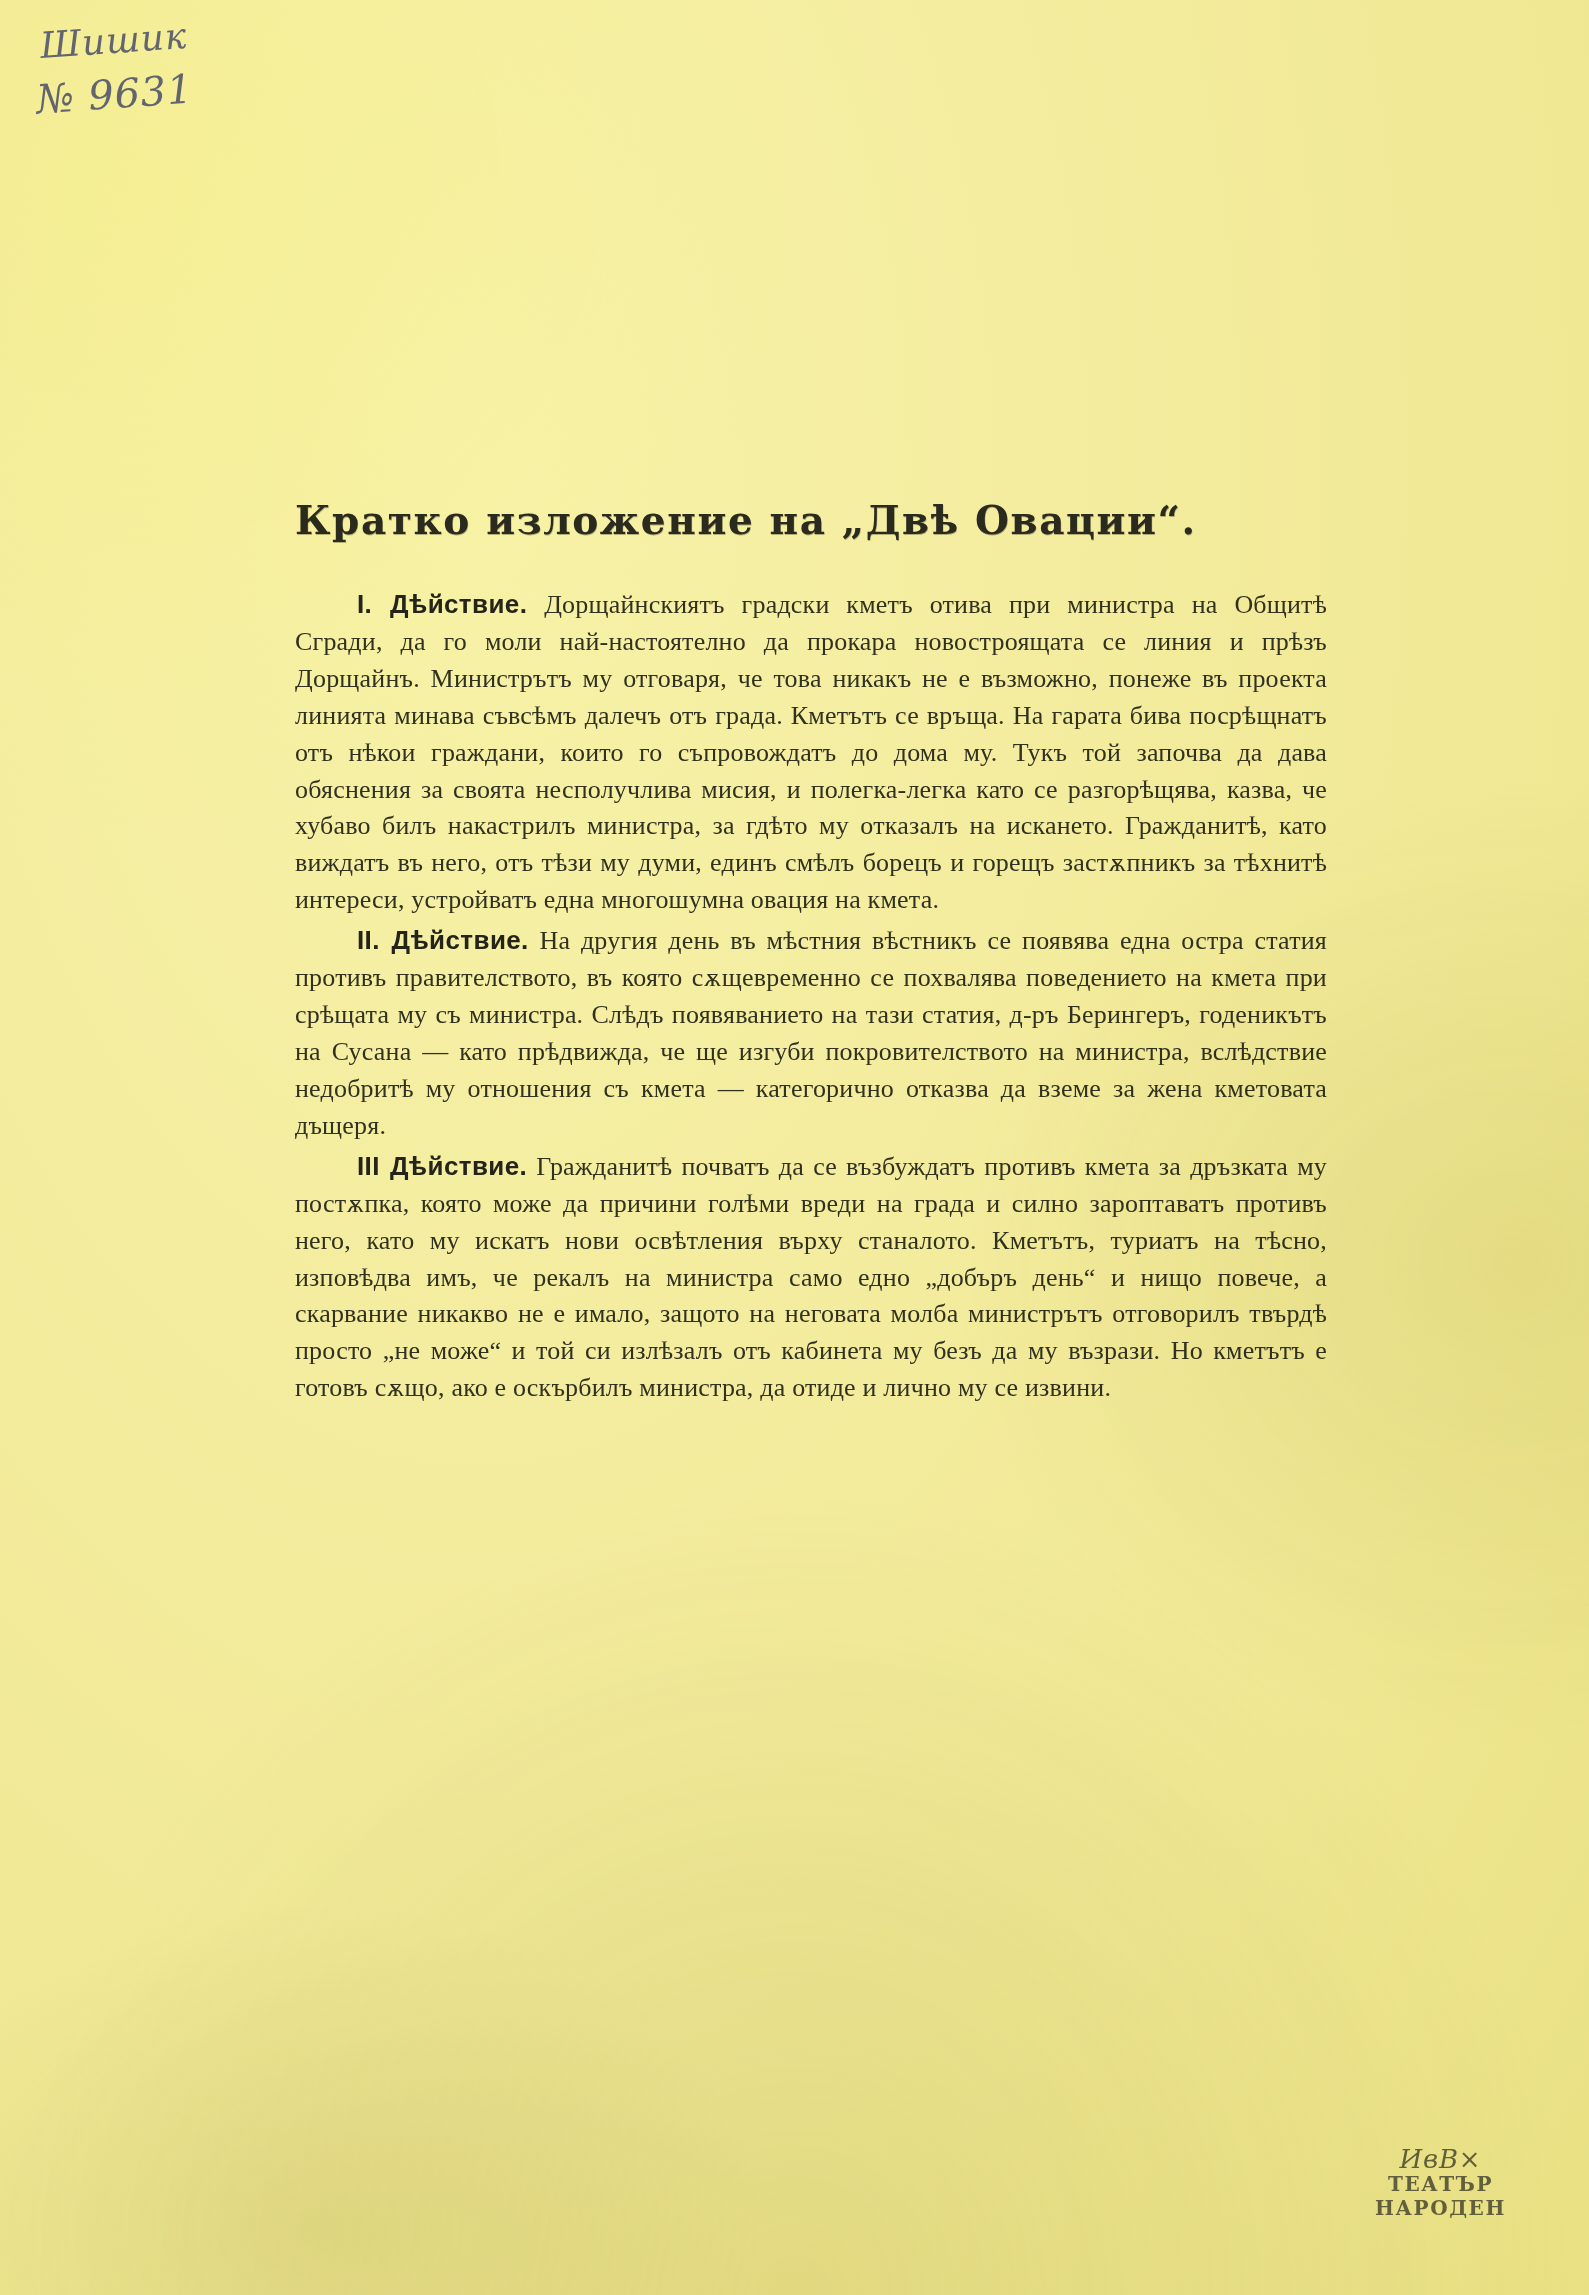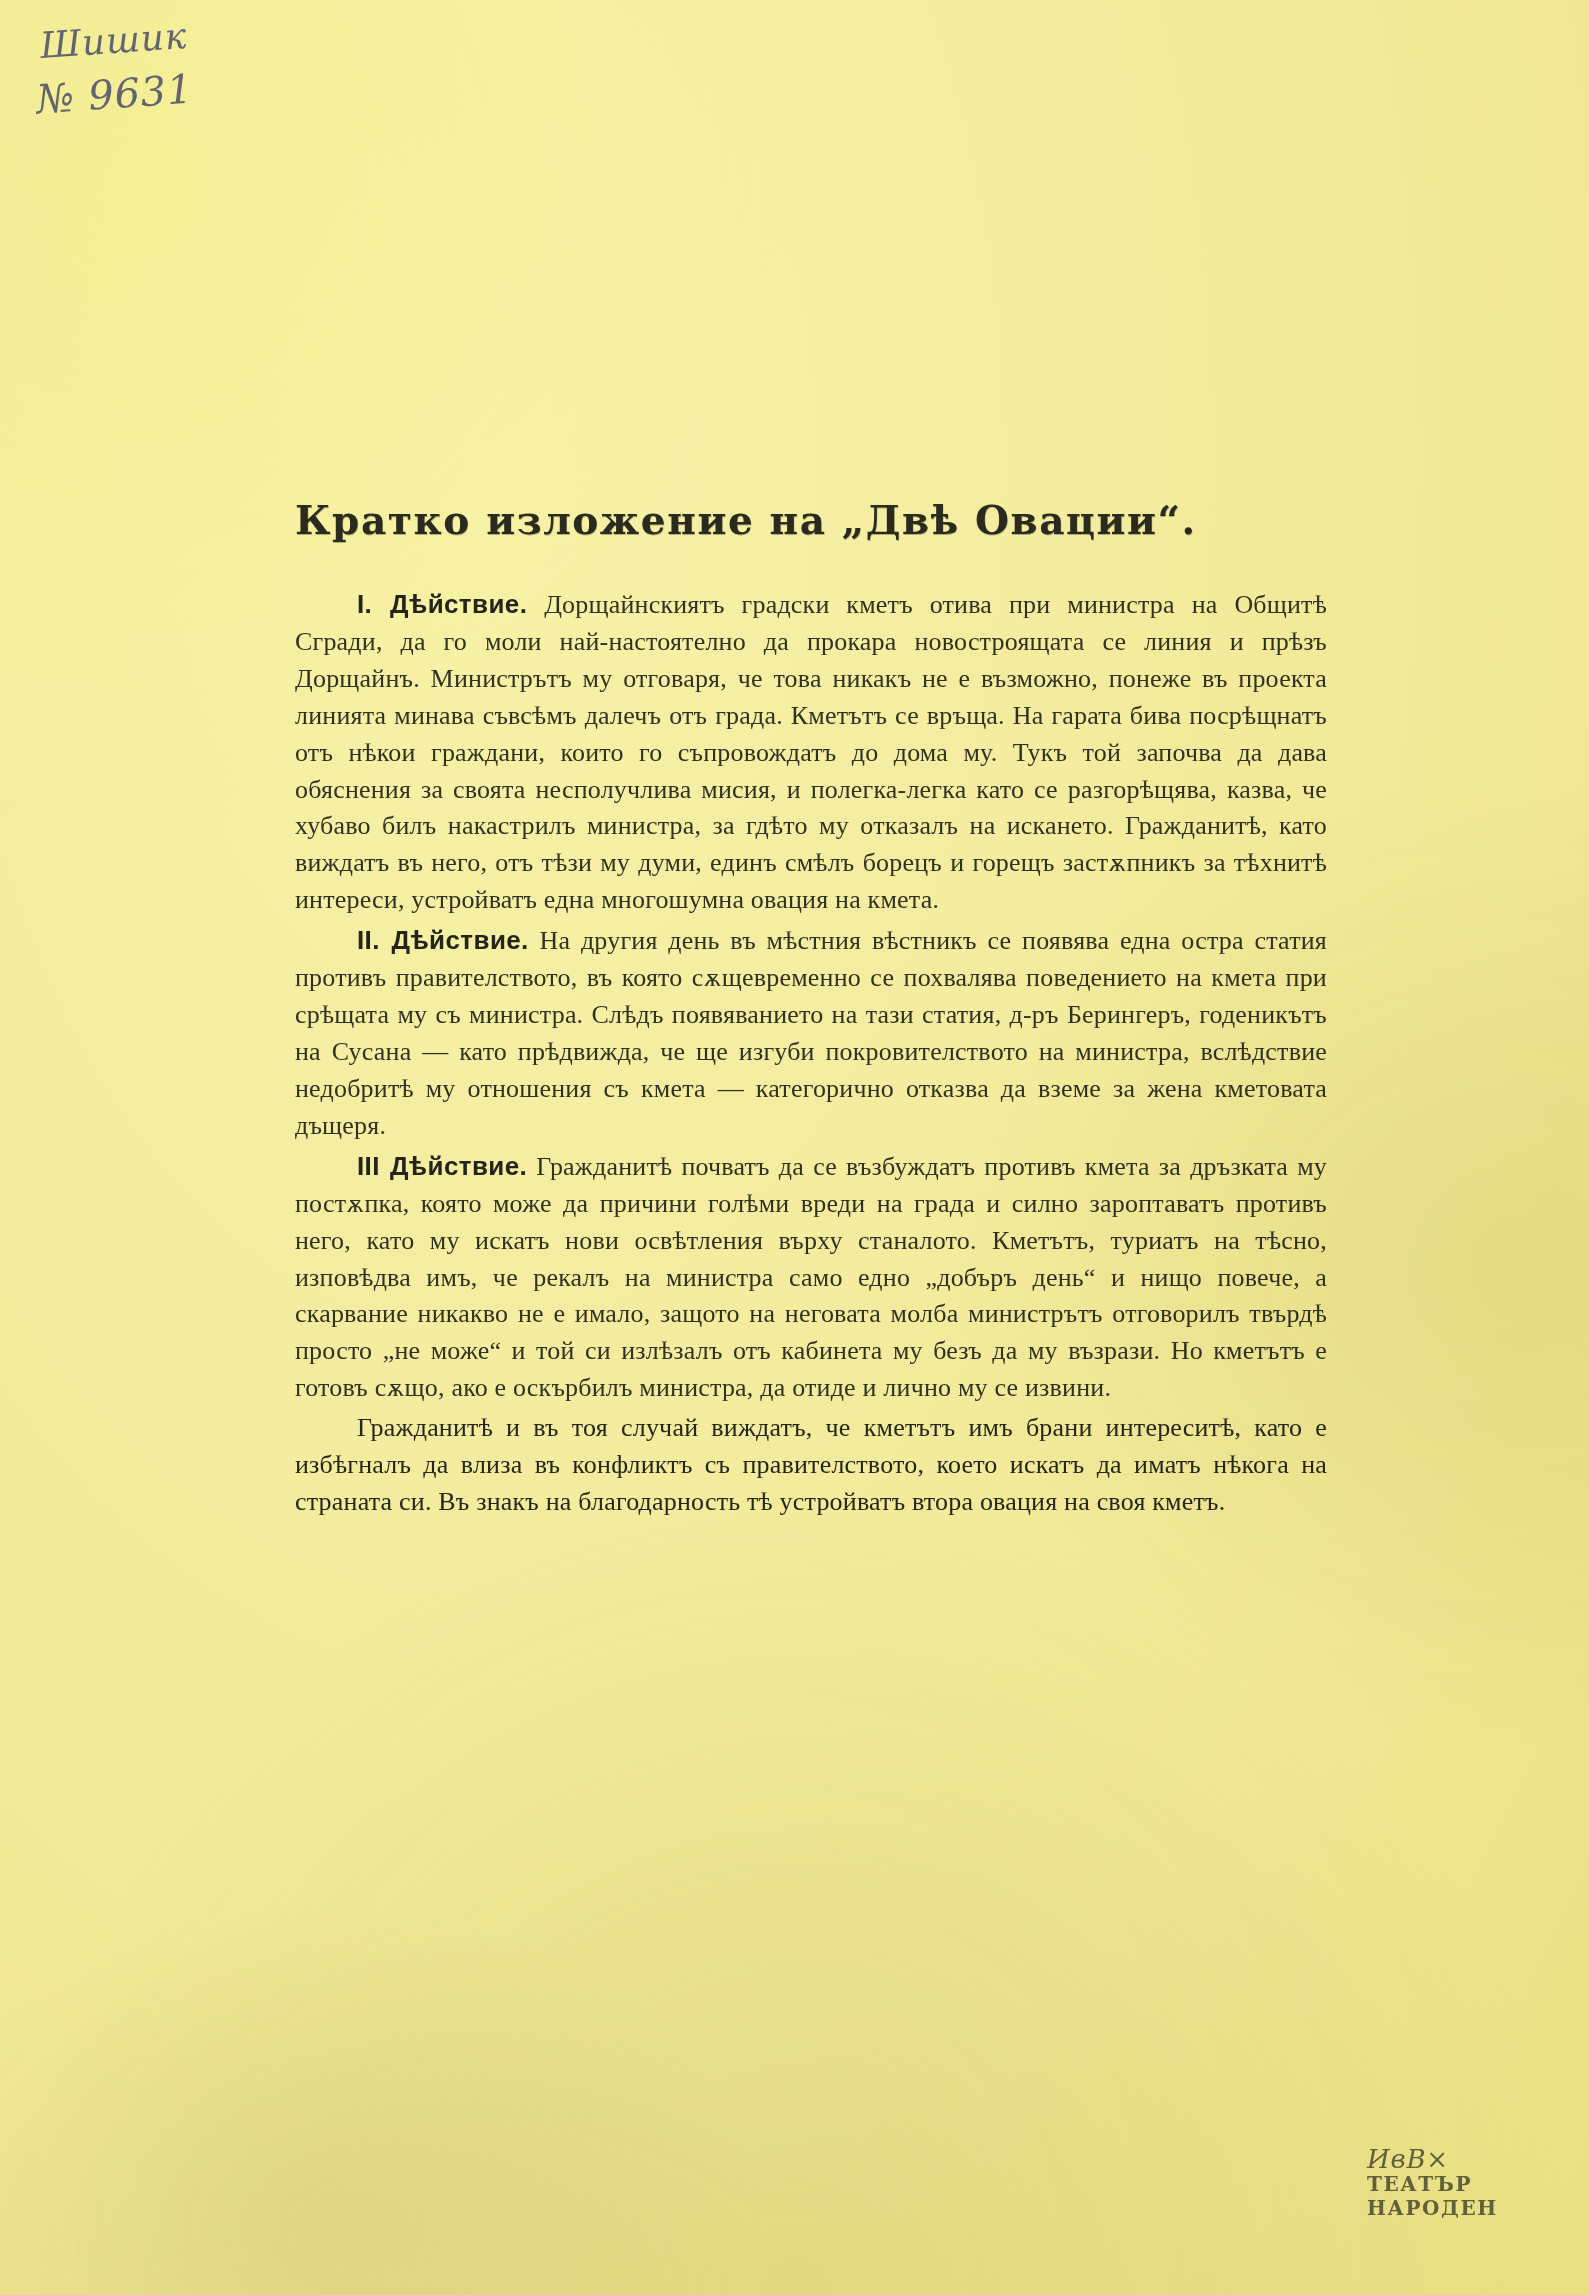--- a/index.html
+++ b/index.html
@@ -91,21 +91,21 @@
   
   .faded-a { color: #31311f; }
   .faded-b { color: #262618; }
 
   
   .stamp {
     position: absolute;
     right: 75px;
     bottom: 75px;
     width: 147px;
-    text-align: left;
+    text-align: center;
     color: #4b4a30;
     font-family: "DejaVu Serif", serif;
     opacity: 0.85;
     margin-top: 40px;
   }
   .stamp .scribble {
     font-size: 26px;
     font-style: italic;
     letter-spacing: 0.8px;
     line-height: 1;
@@ -129,21 +129,20 @@
   <div class="content">
 
     <h1 class="doc-title">Кратко изложение на „Двѣ Овации“.</h1>
 
     <p class="para"><span class="act-label">I. Дѣйствие.</span><span class="faded-a"> Дорщайнскиятъ градски кметъ отива при министра на Общитѣ Сгради, да го моли най-настоятелно да прокара новостроящата се линия и прѣзъ Дорщайнъ. Министрътъ му отговаря, че това никакъ не е възможно, понеже въ проекта линията минава съвсѣмъ далечъ отъ града. Кметътъ се връща. На гарата бива посрѣщнатъ отъ нѣкои граждани, които го съпровождатъ до дома му. Тукъ той започва да дава обяснения за своята несполучлива мисия, и полегка-легка като се разгорѣщява, казва, че хубаво билъ накастрилъ министра, за гдѣто му отказалъ на искането. Гражданитѣ, като виждатъ въ него, отъ тѣзи му думи, единъ смѣлъ борецъ и горещъ застѫпникъ за тѣхнитѣ интереси, устройватъ една многошумна овация на кмета.</span></p>
 
     <p class="para"><span class="act-label">II. Дѣйствие.</span><span class="faded-a"> На другия день въ мѣстния вѣстникъ се появява една остра статия противъ правителството, въ която сѫщевременно се похвалява поведението на кмета при срѣщата му съ министра. Слѣдъ появяванието на тази статия, д-ръ Берингеръ, годеникътъ на Сусана — като прѣдвижда, че ще изгуби покровителството на министра, вслѣдствие недобритѣ му отношения съ кмета — категорично отказва да вземе за жена кметовата дъщеря.</span></p>
 
     <p class="para"><span class="act-label">III Дѣйствие.</span><span class="faded-a"> Гражданитѣ почватъ да се възбуждатъ противъ кмета за дръзката му постѫпка, която може да причини голѣми вреди на града и силно зароптаватъ противъ него, като му искатъ нови освѣтления върху станалото. Кметътъ, туриатъ на тѣсно, изповѣдва имъ, че рекалъ на министра само едно „добъръ день“ и нищо повече, а скарвание никакво не е имало, защото на неговата молба министрътъ отговорилъ твърдѣ просто „не може“ и той си излѣзалъ отъ кабинета му безъ да му възрази. Но кметътъ е готовъ сѫщо, ако е оскърбилъ министра, да отиде и лично му се извини.</span></p>
 
-    <p class="para"><span class="faded-b">Гражданитѣ и въ тоя случай виждатъ, че кметътъ имъ брани интереситѣ, като е избѣгналъ да влиза въ конфликтъ съ правителството, което искатъ да иматъ нѣкога на страната си. Въ знакъ на благодарность тѣ устройватъ втора овация на своя кметъ.</span></p>
 
   </div>
 
   <div class="stamp">
     <div class="scribble">ИвВ×</div>
     <div class="line1">ТЕАТЪР</div>
     <div class="line2">НАРОДЕН</div>
   </div>
 
 </div>

